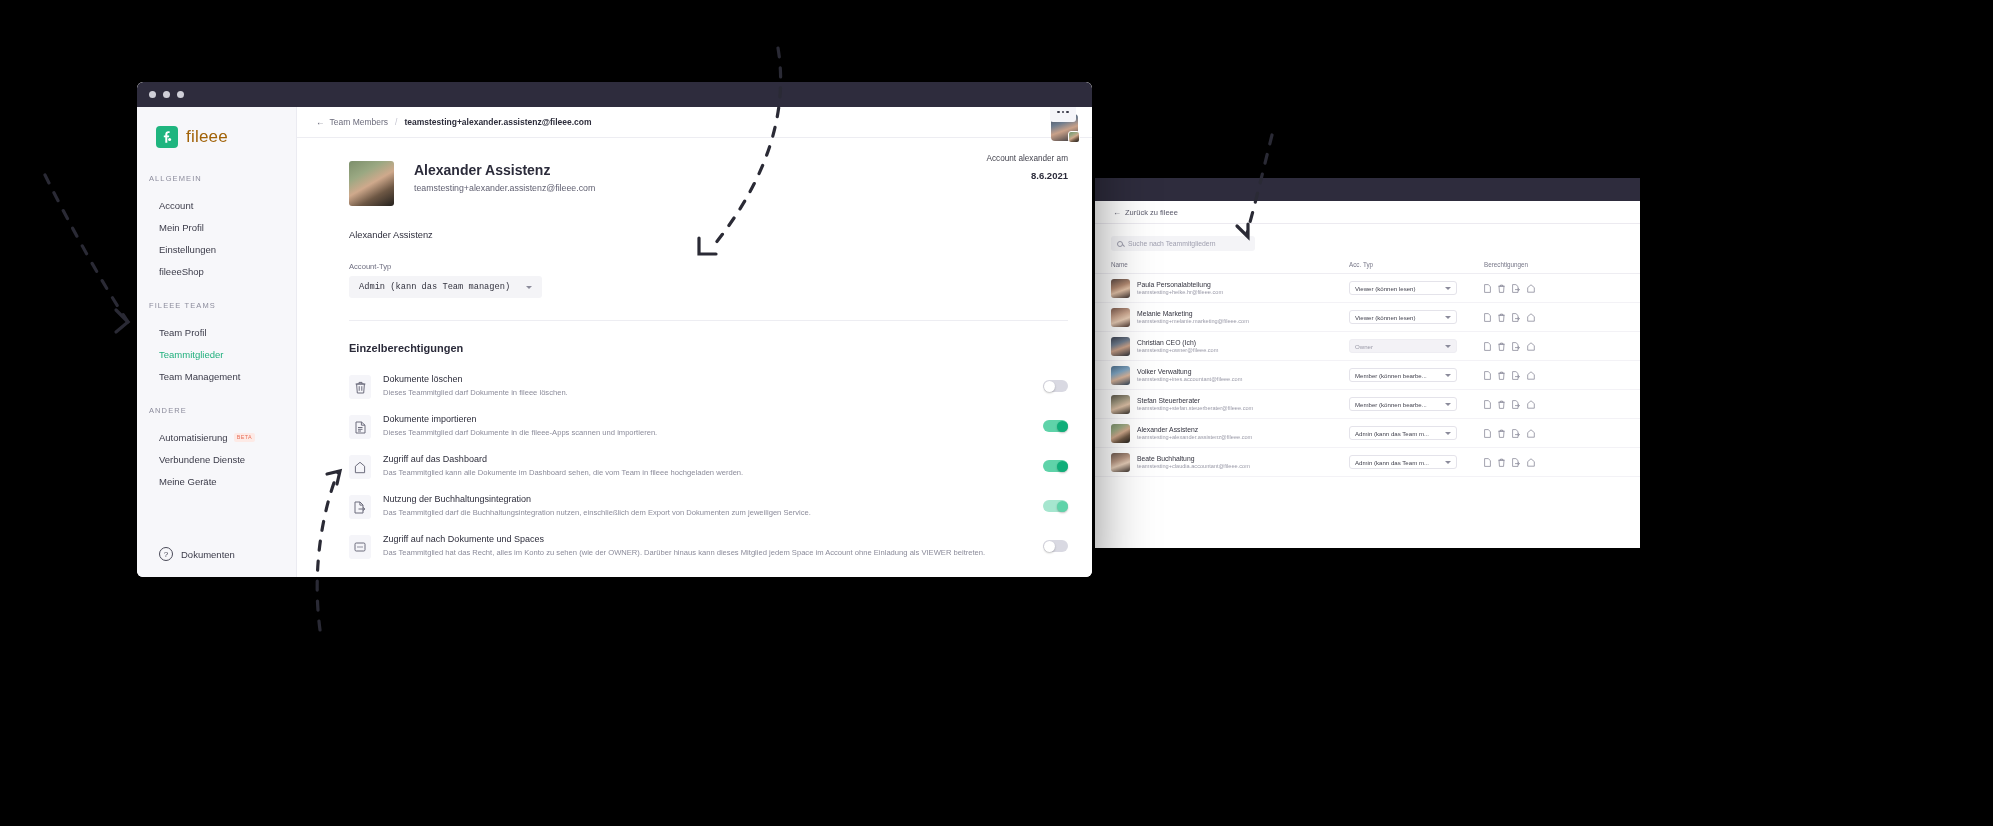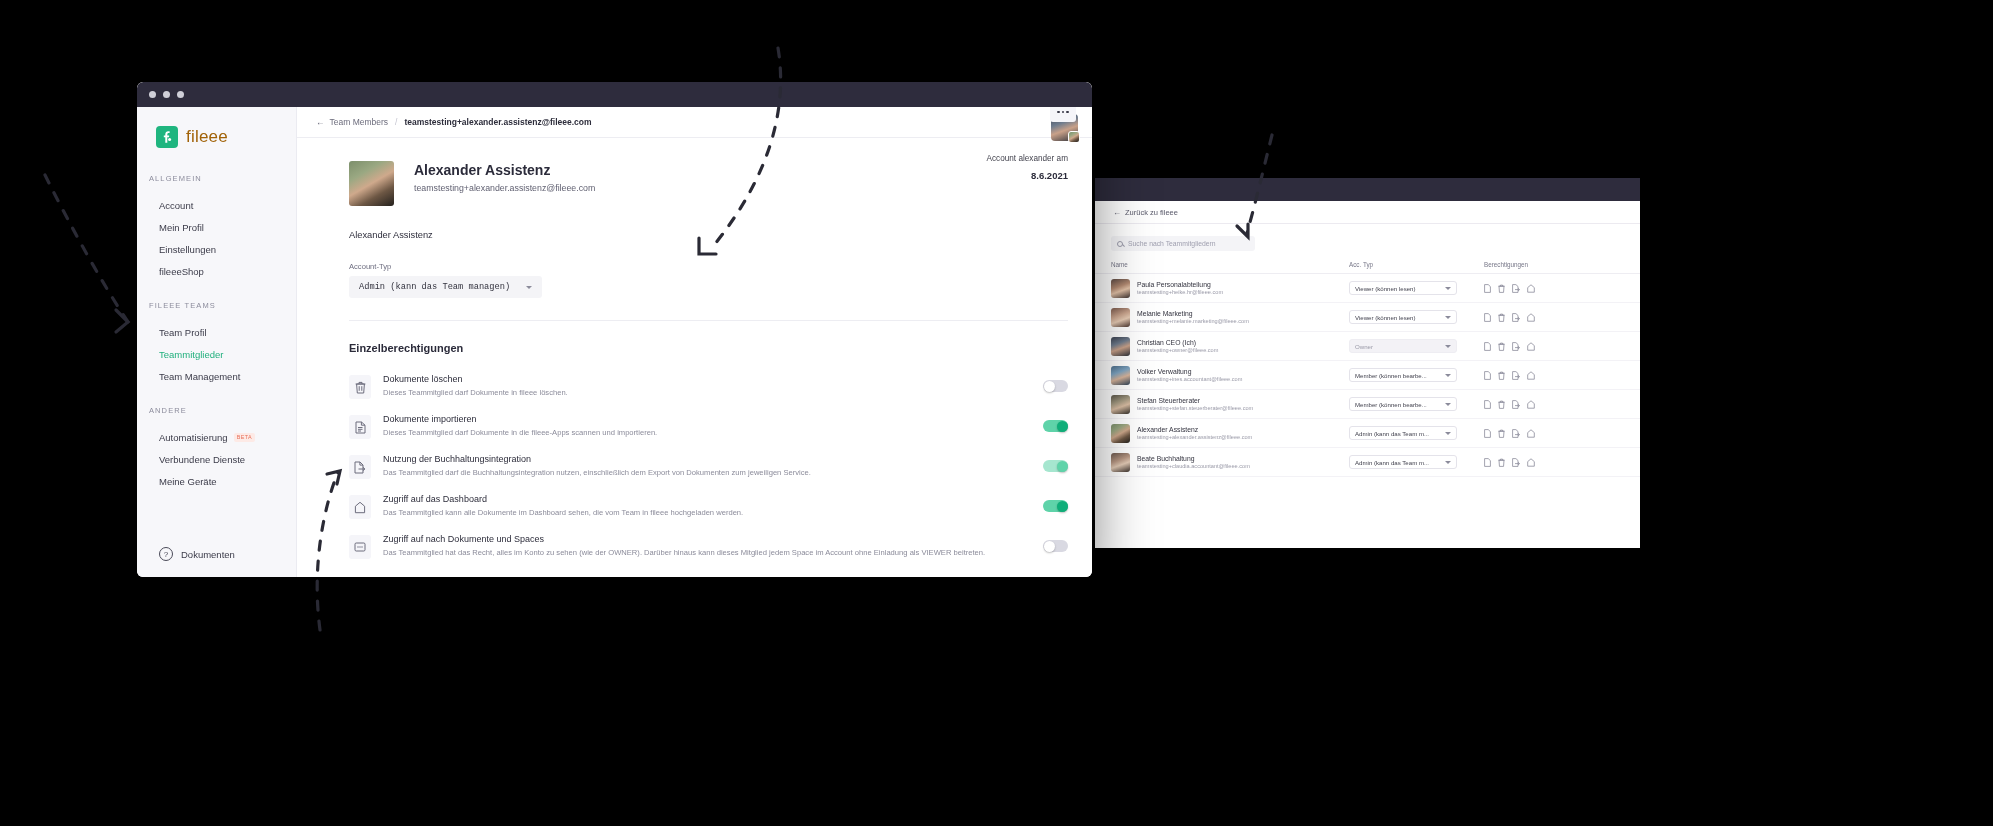--- a/index.html
+++ b/index.html
@@ -634,44 +634,44 @@
                   <div class="perm-title">Dokumente importieren</div>
                   <div class="perm-desc">Dieses Teammitglied darf Dokumente in die fileee-Apps scannen und importieren.</div>
                 </div>
                 <div class="toggle on">
                   <span class="knob"></span>
                 </div>
               </div>
               <div class="perm-row">
                 <div class="perm-ic">
                   <svg width="12" height="13" viewBox="0 0 12 13">
+                    <path d="M6 1.3 1.4 5.2V11.7h9.2V5.2z" fill="none" stroke="#6d6d7d" stroke-width="1" stroke-linejoin="round"></path>
+                  </svg>
+                </div>
+                <div class="perm-txt">
+                  <div class="perm-title">Zugriff auf das Dashboard</div>
+                  <div class="perm-desc">Das Teammitglied kann alle Dokumente im Dashboard sehen, die vom Team in fileee hochgeladen werden.</div>
+                </div>
+                <div class="toggle on">
+                  <span class="knob"></span>
+                </div>
+              </div>
+              <div class="perm-row">
+                <div class="perm-ic">
+                  <svg width="12" height="13" viewBox="0 0 12 13">
                     <path d="M1 1h5L9 4v8H1z" fill="none" stroke="#6d6d7d" stroke-width="1"></path>
                     <path d="M5.9 1v3.1H9" fill="none" stroke="#6d6d7d" stroke-width="1"></path>
                     <path d="M4.5 8h6.2M8.8 6.2L10.9 8 8.8 9.8" fill="none" stroke="#6d6d7d" stroke-width="1"></path>
                   </svg>
                 </div>
                 <div class="perm-txt">
                   <div class="perm-title">Nutzung der Buchhaltungsintegration</div>
                   <div class="perm-desc">Das Teammitglied darf die Buchhaltungsintegration nutzen, einschließlich dem Export von Dokumenten zum jeweiligen Service.</div>
                 </div>
                 <div class="toggle on soft">
-                  <span class="knob"></span>
-                </div>
-              </div>
-              <div class="perm-row">
-                <div class="perm-ic">
-                  <svg width="12" height="13" viewBox="0 0 12 13">
-                    <path d="M6 1.3 1.4 5.2V11.7h9.2V5.2z" fill="none" stroke="#6d6d7d" stroke-width="1" stroke-linejoin="round"></path>
-                  </svg>
-                </div>
-                <div class="perm-txt">
-                  <div class="perm-title">Zugriff auf das Dashboard</div>
-                  <div class="perm-desc">Das Teammitglied kann alle Dokumente im Dashboard sehen, die vom Team in fileee hochgeladen werden.</div>
-                </div>
-                <div class="toggle on">
                   <span class="knob"></span>
                 </div>
               </div>
               <div class="perm-row">
                 <div class="perm-ic">
                   <svg width="12" height="12" viewBox="0 0 12 12">
                     <rect x="1" y="2" width="10" height="8" rx="1.2" fill="none" stroke="#6d6d7d" stroke-width="1"></rect>
                     <circle cx="4" cy="6" r=".7" fill="#6d6d7d"></circle>
                     <circle cx="6" cy="6" r=".7" fill="#6d6d7d"></circle>
                     <circle cx="8" cy="6" r=".7" fill="#6d6d7d"></circle>

